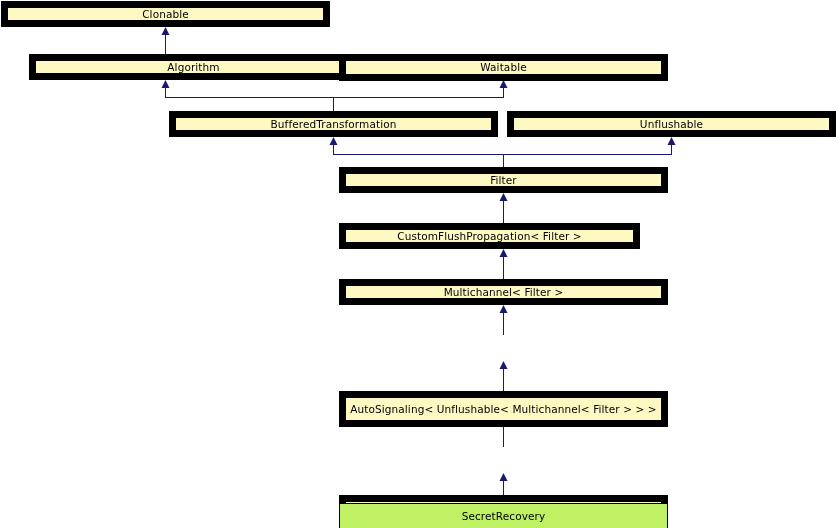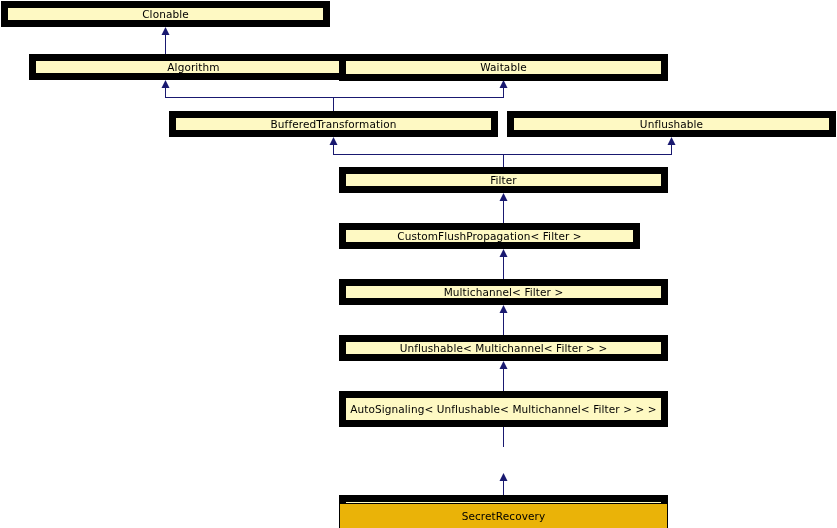--- a/index.html
+++ b/index.html
@@ -25,21 +25,21 @@
     display: flex;
     align-items: center;
     justify-content: center;
     font-size: 10.5px;
     color: #000000;
     line-height: 1;
     white-space: nowrap;
     letter-spacing: 0.1px;
   }
   .node.focal {
-    background: #eab308;
+    background: #bef264;
     border: 1px solid #000000;
   }
   .node-label {
     display: block;
     pointer-events: none;
   }
   svg.edges {
     position: absolute;
     left: 0;
     top: 0;
@@ -136,23 +136,20 @@
   </div>
   <div class="node" style="left: 339px; top: 167px; width: 329px; height: 26px;">
     <span class="node-label">Filter</span>
   </div>
   <div class="node" style="left: 339px; top: 223px; width: 301px; height: 26px;">
     <span class="node-label">CustomFlushPropagation&lt; Filter &gt;</span>
   </div>
   <div class="node" style="left: 339px; top: 279px; width: 329px; height: 26px;">
     <span class="node-label">Multichannel&lt; Filter &gt;</span>
   </div>
-  <div class="node" style="left: 339px; top: 335px; width: 329px; height: 26px;">
-    <span class="node-label">Unflushable&lt; Multichannel&lt; Filter &gt; &gt;</span>
-  </div>
   <div class="node" style="left: 339px; top: 391px; width: 329px; height: 36px;">
     <span class="node-label">AutoSignaling&lt; Unflushable&lt; Multichannel&lt; Filter &gt; &gt; &gt;</span>
   </div>
   <div class="node" style="left: 339px; top: 447px; width: 329px; height: 26px; margin-top: 48px;">
     <span class="node-label">RawIDA</span>
   </div>
   <div class="node focal" style="left: 339px; top: 503px; width: 329px; height: 26px;">
     <span class="node-label">SecretRecovery</span>
   </div>
 

